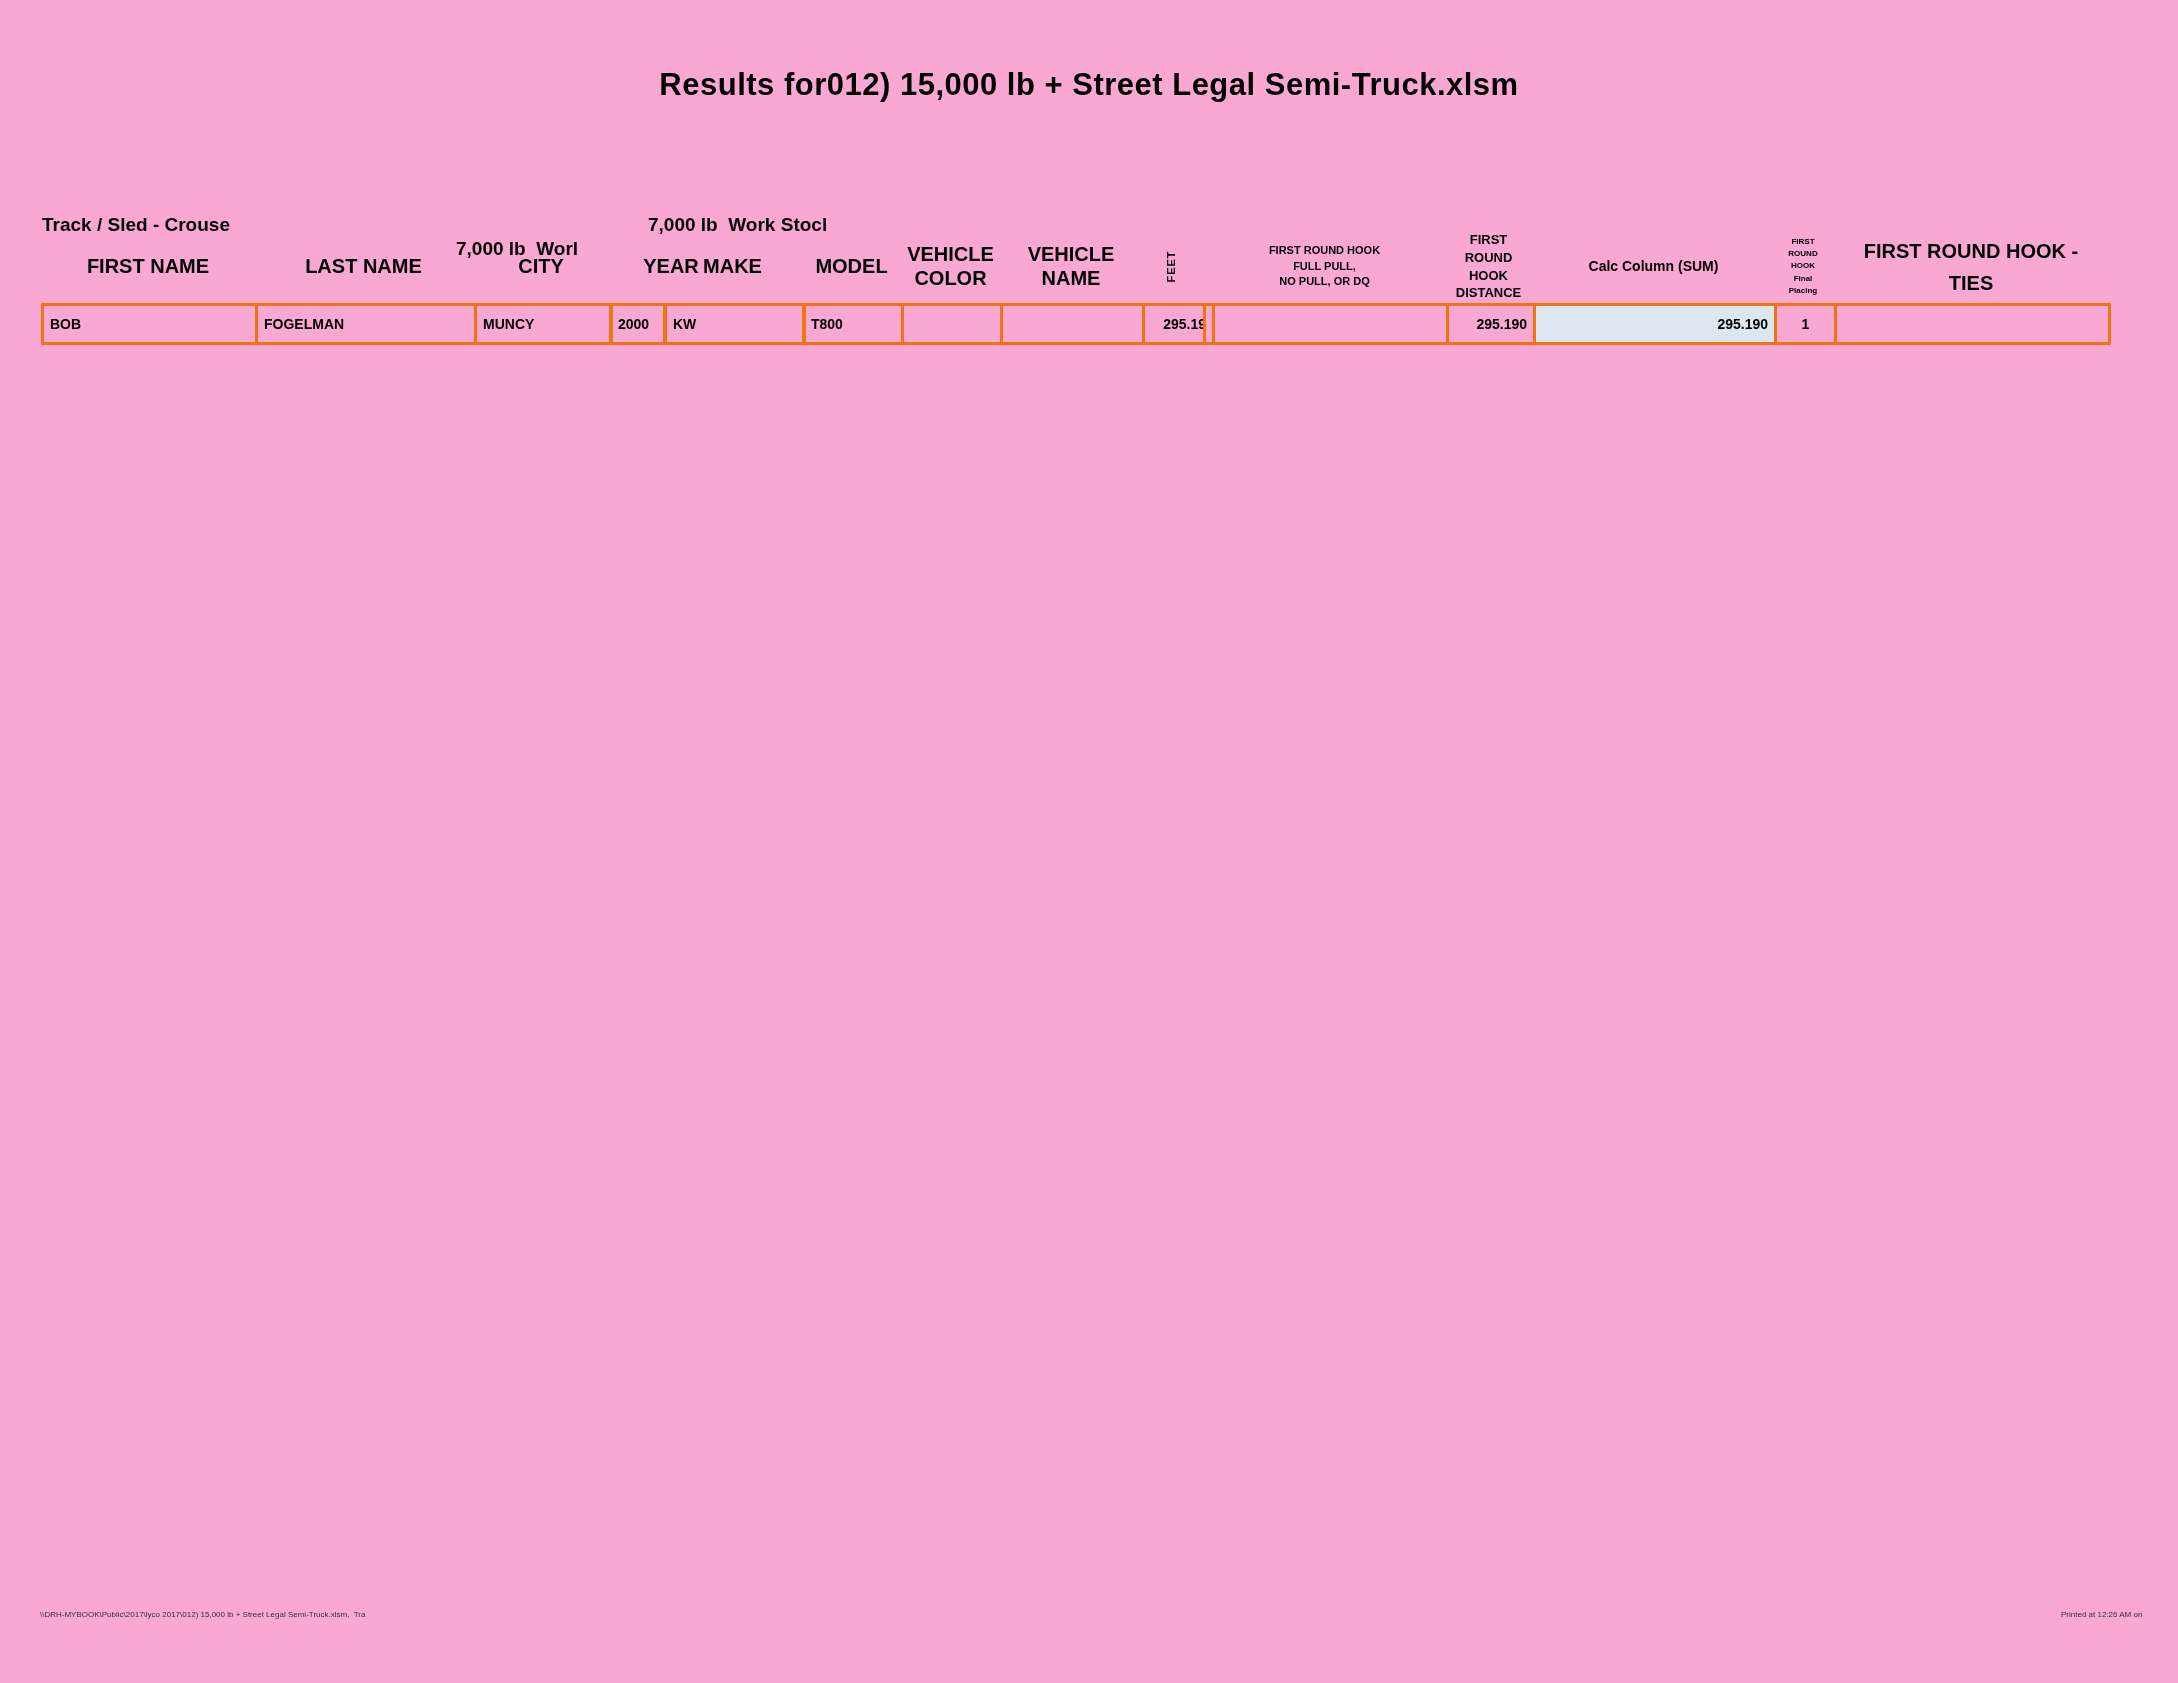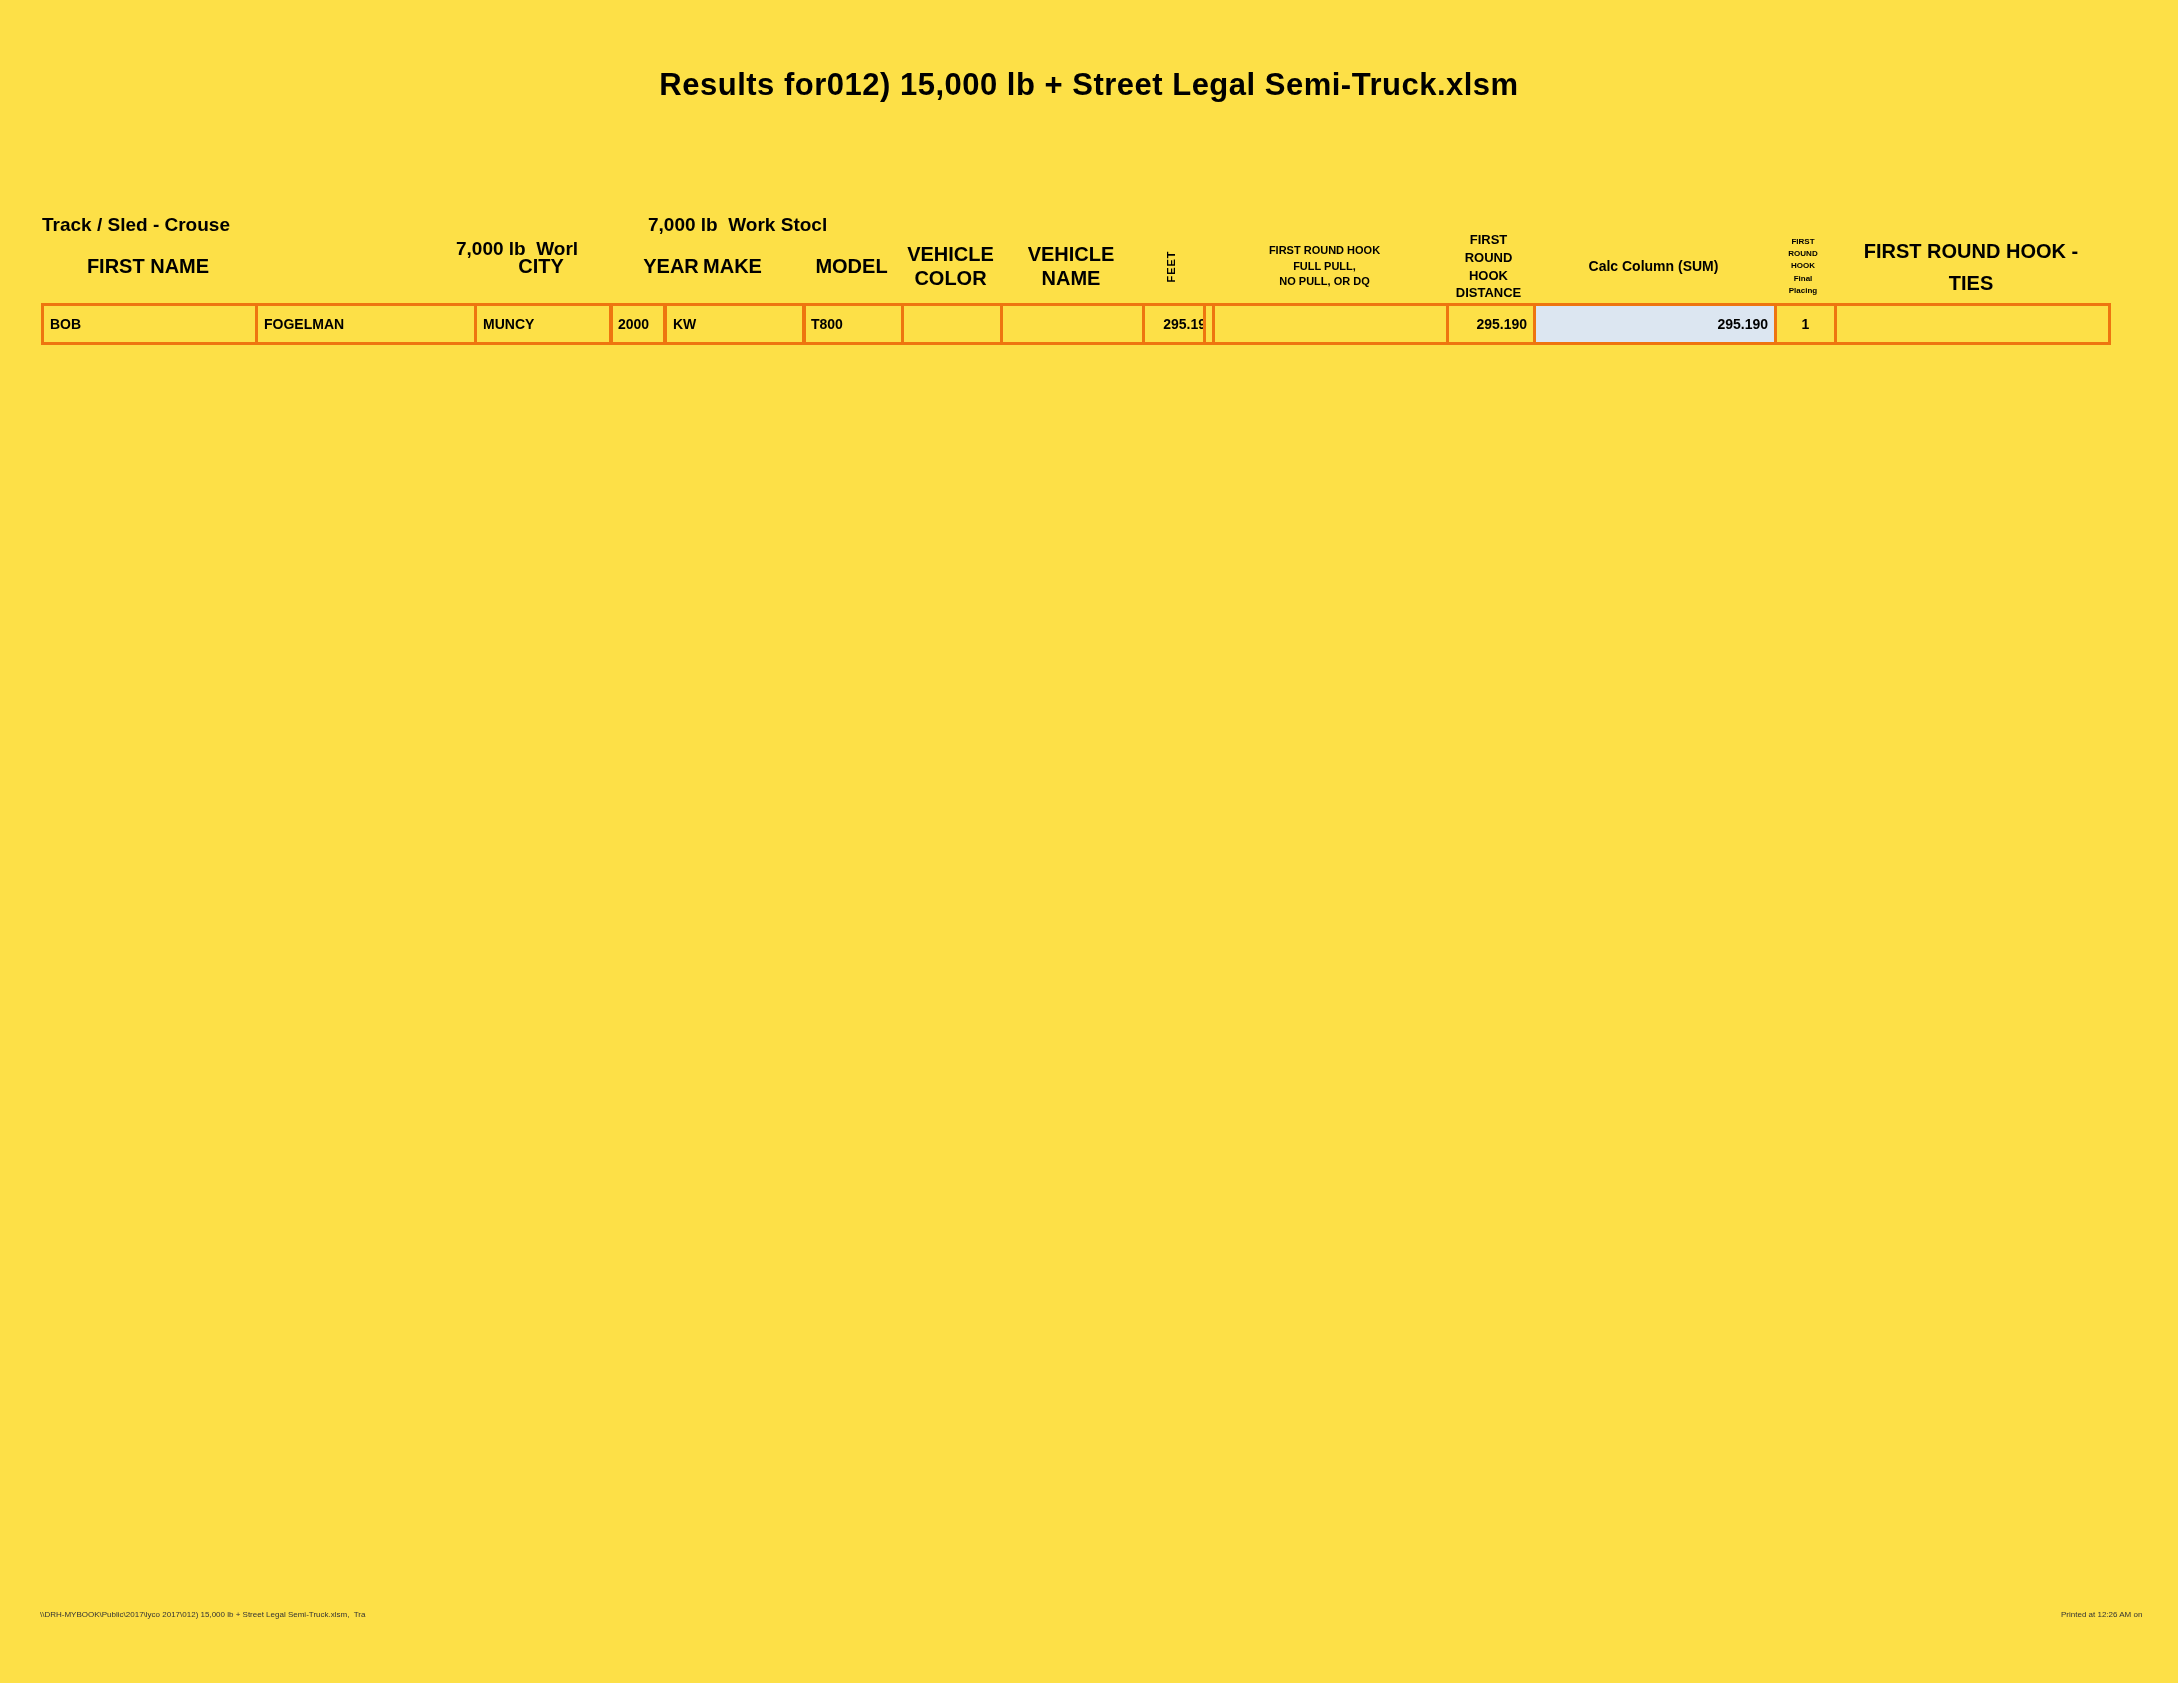--- a/index.html
+++ b/index.html
@@ -1,17 +1,17 @@
 <!DOCTYPE html>
 <html><head>
 <meta charset="utf-8">
 <style>
   html,body{margin:0;padding:0;background:#ffffff;}
   #page{
-    position:relative;width:2178px;height:1683px;background:#fde047;
+    position:relative;width:2178px;height:1683px;background:#f9a8d4;
     font-family:"Liberation Sans",sans-serif;color:#000;overflow:hidden;
   }
   .abs{position:absolute;}
   .title{
     left:0;right:0;top:67px;text-align:center;
     font-size:31px;font-weight:bold;letter-spacing:0.5px;white-space:pre;
   }
   .meta{top:214px;height:26px;font-size:19px;font-weight:bold;white-space:pre;overflow:hidden;}
   .track{left:42px;width:396px;}
   .cls1{left:456px;width:146px;margin-top:24px;}
@@ -62,20 +62,21 @@
 
 <div id="page">
 
   <div class="abs title">Results for012) 15,000 lb + Street Legal Semi-Truck.xlsm</div>
 
   <div class="abs meta track">Track / Sled - Crouse</div>
   <div class="abs meta cls1">7,000 lb  Worl</div>
   <div class="abs meta cls2">7,000 lb  Work Stocl</div>
 
   <div class="abs hdr h1">FIRST NAME</div>
+  <div class="abs hdr h2">LAST NAME</div>
   <div class="abs hdr h3">CITY</div>
   <div class="abs hdr h4">YEAR</div>
   <div class="abs hdr h5">MAKE</div>
   <div class="abs hdr h6">MODEL</div>
   <div class="abs hdr h7">VEHICLE
 COLOR</div>
   <div class="abs hdr h8">VEHICLE NAME</div>
   <div class="abs hdr h9">
     <span class="rot">FEET</span>
   </div>

